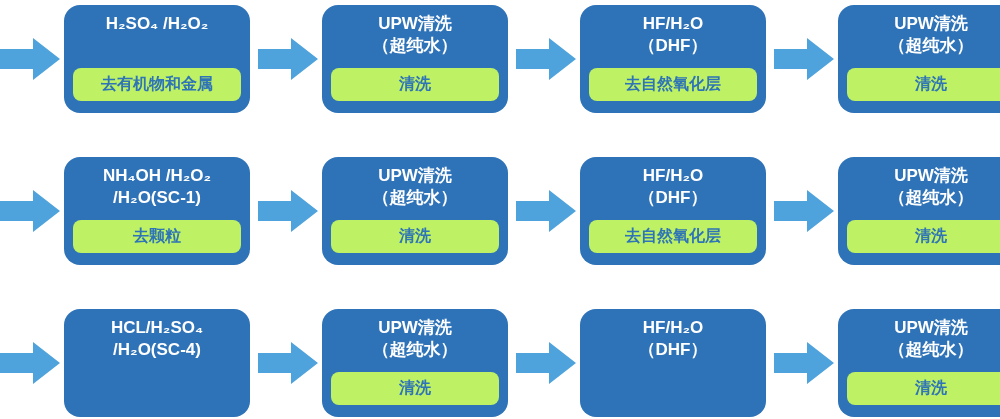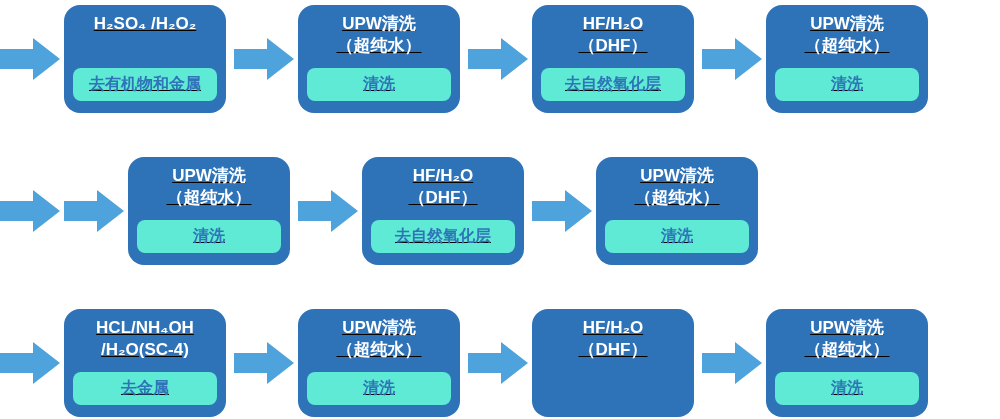--- a/index.html
+++ b/index.html
@@ -27,43 +27,42 @@
   .row:last-child{margin-bottom:0;}
   .arrow{
     flex:0 0 auto;
     width:60px;height:42px;
     margin-right:4px;
     display:block;
   }
   .arrow path{fill:var(--arrow);}
   .box{
     flex:0 0 auto;
-    width:162px;height:108px;
+    width:186px;height:108px;
     margin-right:8px;
     background:var(--box);
     border-radius:16px;
     display:flex;
     flex-direction:column;
     align-items:center;
     justify-content:space-between;
     padding:8px 9px 12px;
-    text-decoration:underline;
   }
   .box-title{
     color:var(--title-text);
     font-size:17px;
     font-weight:600;
     line-height:22px;
     text-align:center;
     white-space:nowrap;
   }
   .box-label{
     width:100%;
     height:33px;
-    background:#5eead4;
+    background:#bef264;
     border-radius:8px;
     display:flex;
     align-items:center;
     justify-content:center;
     color:var(--label-text);
     font-size:16px;
     font-weight:700;
     white-space:nowrap;
   }
 </style>
@@ -111,20 +110,27 @@
         <div>（超纯水）</div>
       </div>
       <div class="box-label">清洗</div>
     </div>
   </div>
 
   <div class="row">
     <svg class="arrow" viewBox="0 0 60 42">
         <path d="M0 11 H33 V0 L60 21 L33 42 V31 H0 Z"></path>
       </svg>
+    <div class="box">
+      <div class="box-title">
+        <div>NH₄OH /H₂O₂</div>
+        <div>/H₂O(SC-1)</div>
+      </div>
+      <div class="box-label">去颗粒</div>
+    </div>
     <svg class="arrow" viewBox="0 0 60 42">
         <path d="M0 11 H33 V0 L60 21 L33 42 V31 H0 Z"></path>
       </svg>
     <div class="box">
       <div class="box-title">
         <div>UPW清洗</div>
         <div>（超纯水）</div>
       </div>
       <div class="box-label">清洗</div>
     </div>
@@ -149,24 +155,23 @@
       <div class="box-label">清洗</div>
     </div>
   </div>
 
   <div class="row">
     <svg class="arrow" viewBox="0 0 60 42">
         <path d="M0 11 H33 V0 L60 21 L33 42 V31 H0 Z"></path>
       </svg>
     <div class="box">
       <div class="box-title">
-        <div>HCL/NH₄OH</div>
+        <div>HCL/H₂SO₄</div>
         <div>/H₂O(SC-4)</div>
       </div>
-      <div class="box-label">去金属</div>
     </div>
     <svg class="arrow" viewBox="0 0 60 42">
         <path d="M0 11 H33 V0 L60 21 L33 42 V31 H0 Z"></path>
       </svg>
     <div class="box">
       <div class="box-title">
         <div>UPW清洗</div>
         <div>（超纯水）</div>
       </div>
       <div class="box-label">清洗</div>

